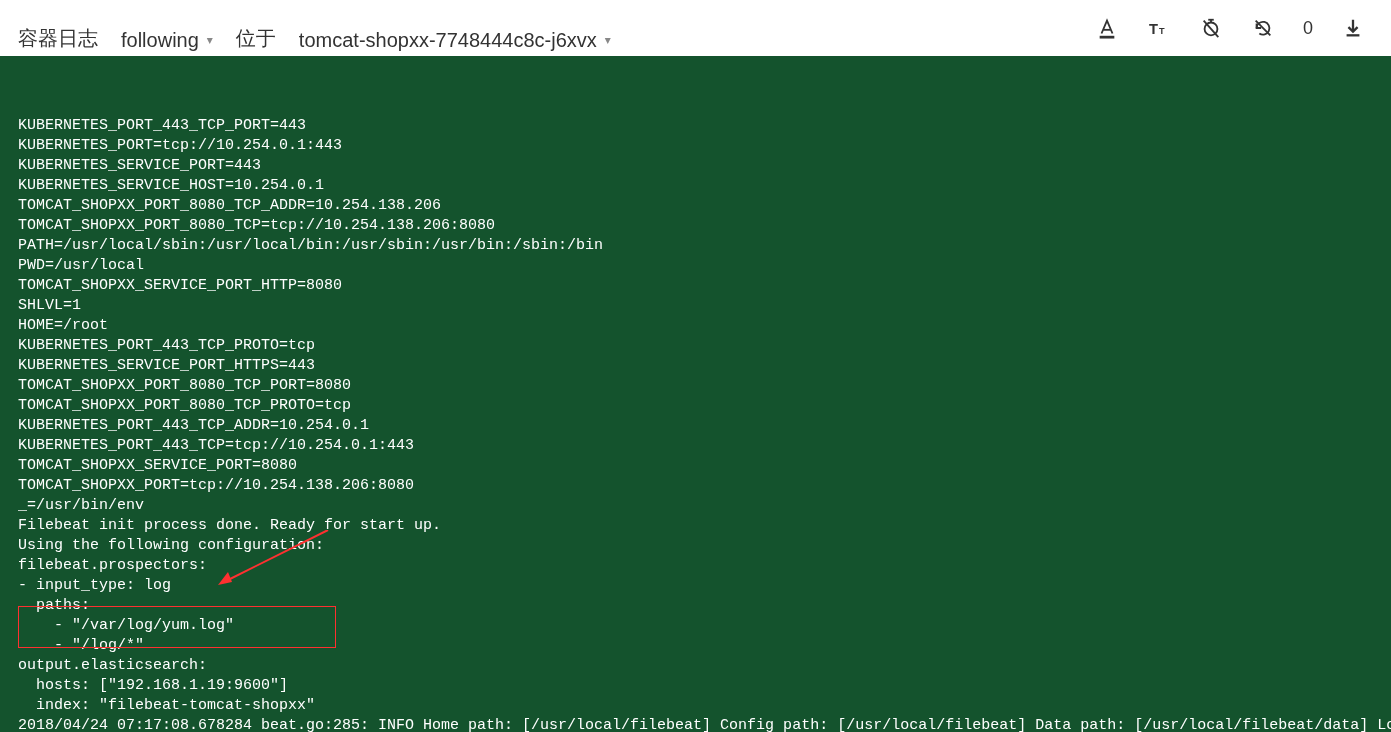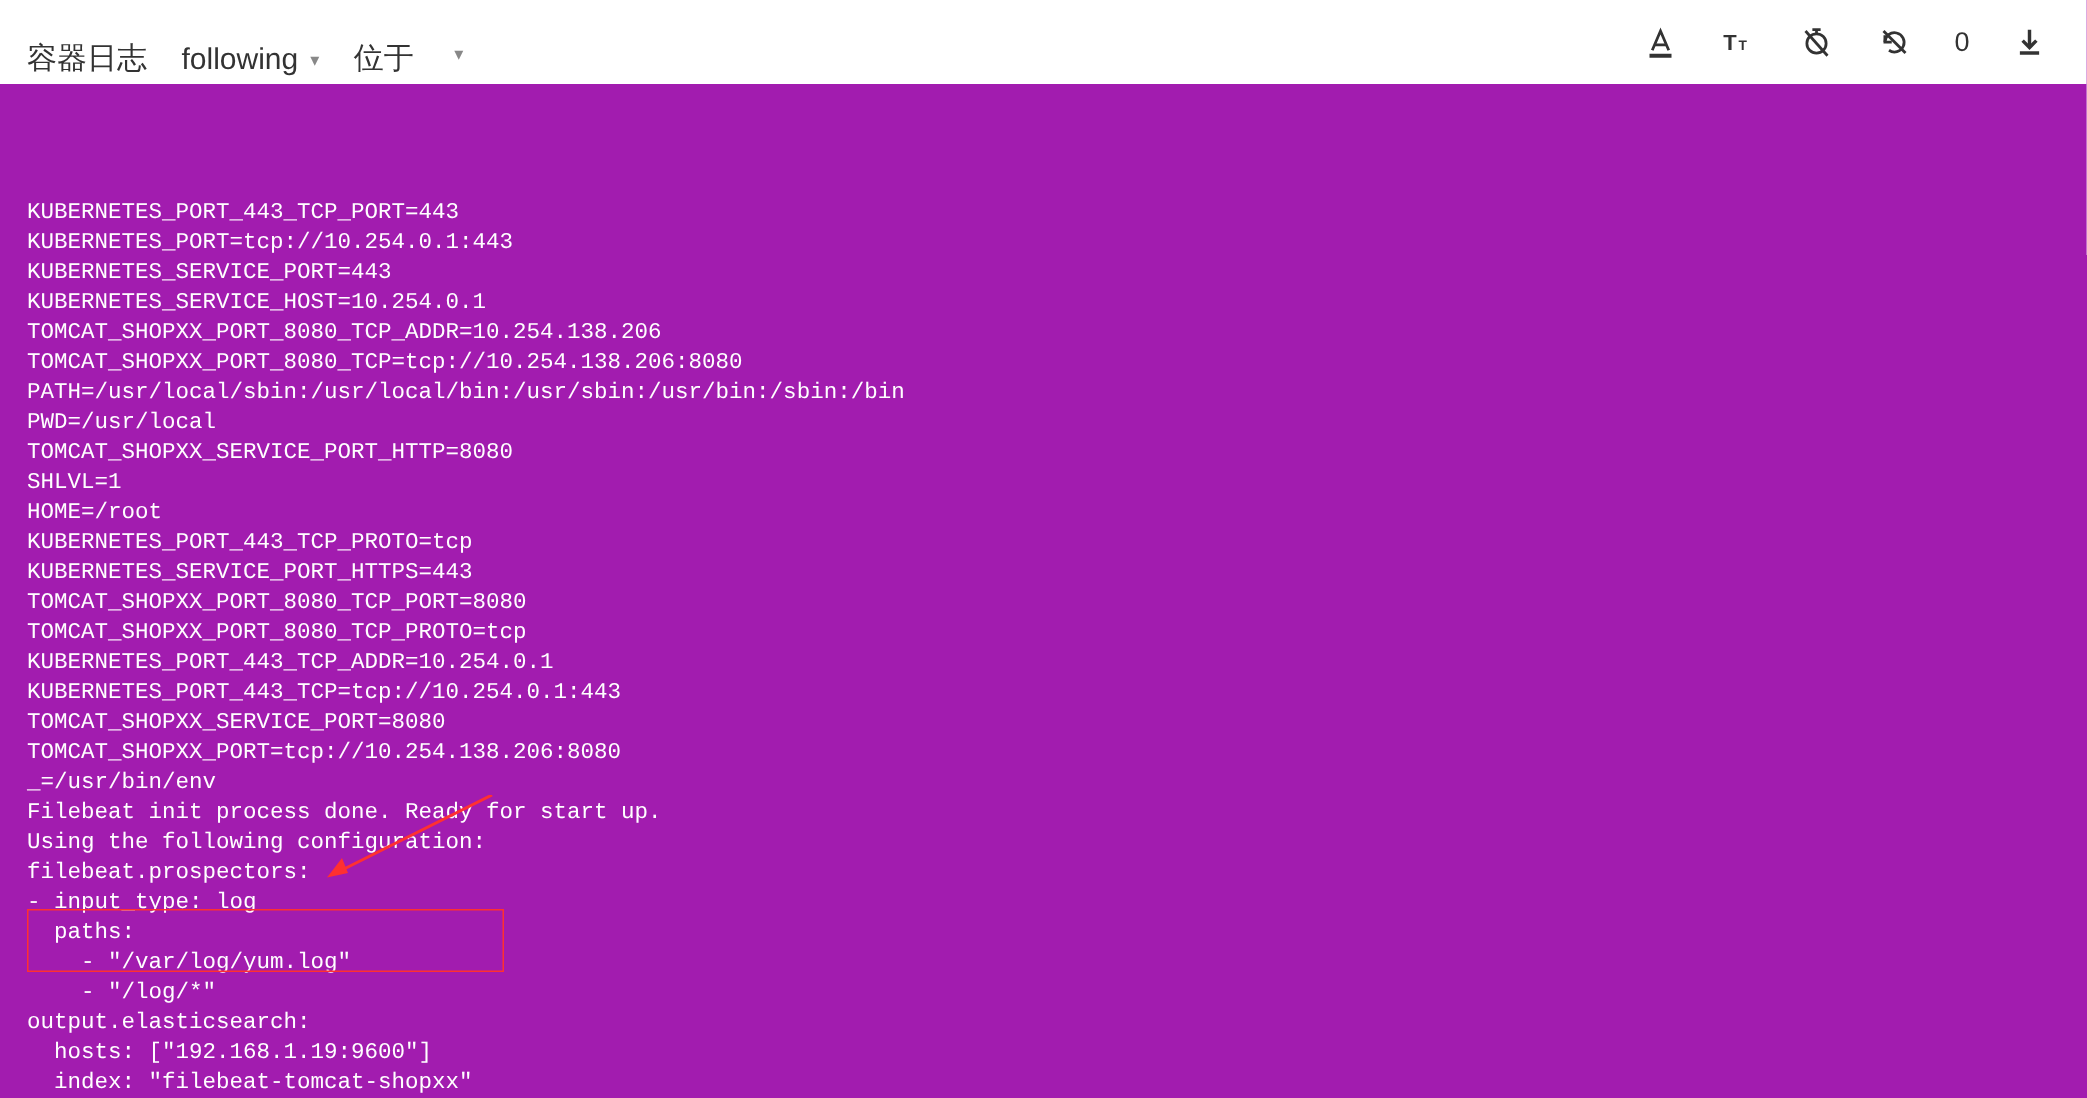--- a/index.html
+++ b/index.html
@@ -54,26 +54,26 @@
     cursor: pointer;
     color: #444;
   }
   .icon-btn svg { width: 22px; height: 22px; }
   .action-count {
     font-size: 18px;
     color: #333;
     font-weight: 500;
   }
   .terminal {
-    background: #a21caf;
+    background: #14532d;
     color: #fff;
     font-family: "Consolas", "Menlo", "Courier New", monospace;
     font-size: 15px;
     line-height: 20px;
-    padding: 16px 18px 2px;
+    padding: 0 18px 2px;
     height: calc(100% - 56px);
     overflow: hidden;
     position: relative;
     white-space: pre;
   }
   .log-line { white-space: pre; }
   .annotate-arrow {
     position: absolute;
     pointer-events: none;
   }
@@ -94,20 +94,21 @@
 
 <div class="header">
   <div class="header-left">
     <span>容器日志</span>
     <span class="dropdown">
       <span>following</span>
       <span class="chev">▾</span>
     </span>
     <span>位于</span>
     <span class="dropdown">
+      <span>tomcat-shopxx-7748444c8c-j6xvx</span>
       <span class="chev">▾</span>
     </span>
   </div>
   <div class="header-actions">
     <span class="icon-btn">
       <svg viewBox="0 0 24 24">
         <path d="M6 18 L12 4 L18 18" stroke="#333" stroke-width="2" fill="none"></path>
         <line x1="8" y1="14" x2="16" y2="14" stroke="#333" stroke-width="2"></line>
         <line x1="4" y1="22" x2="20" y2="22" stroke="#333" stroke-width="3"></line>
       </svg>

